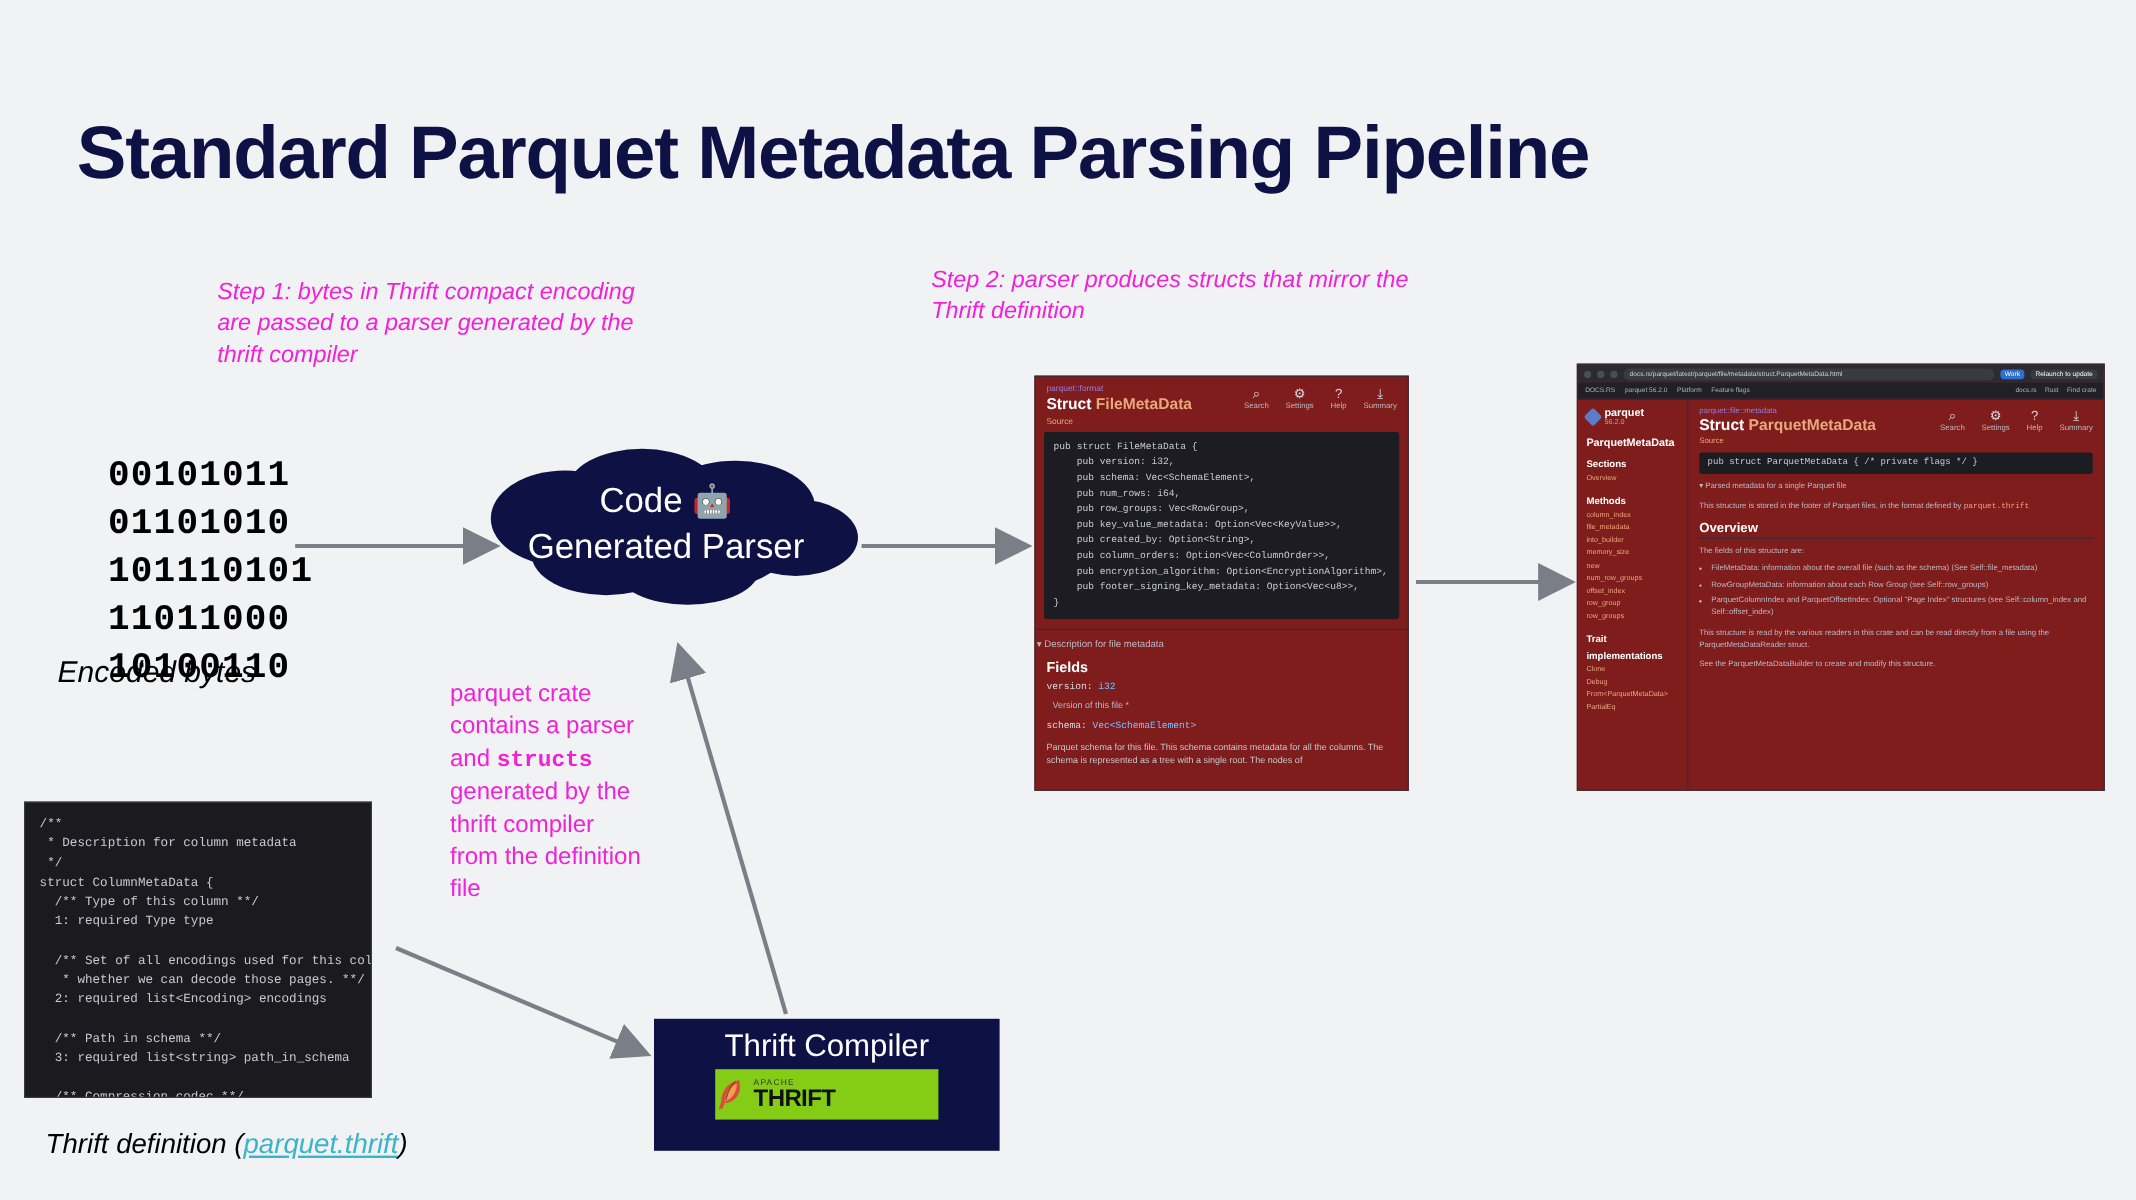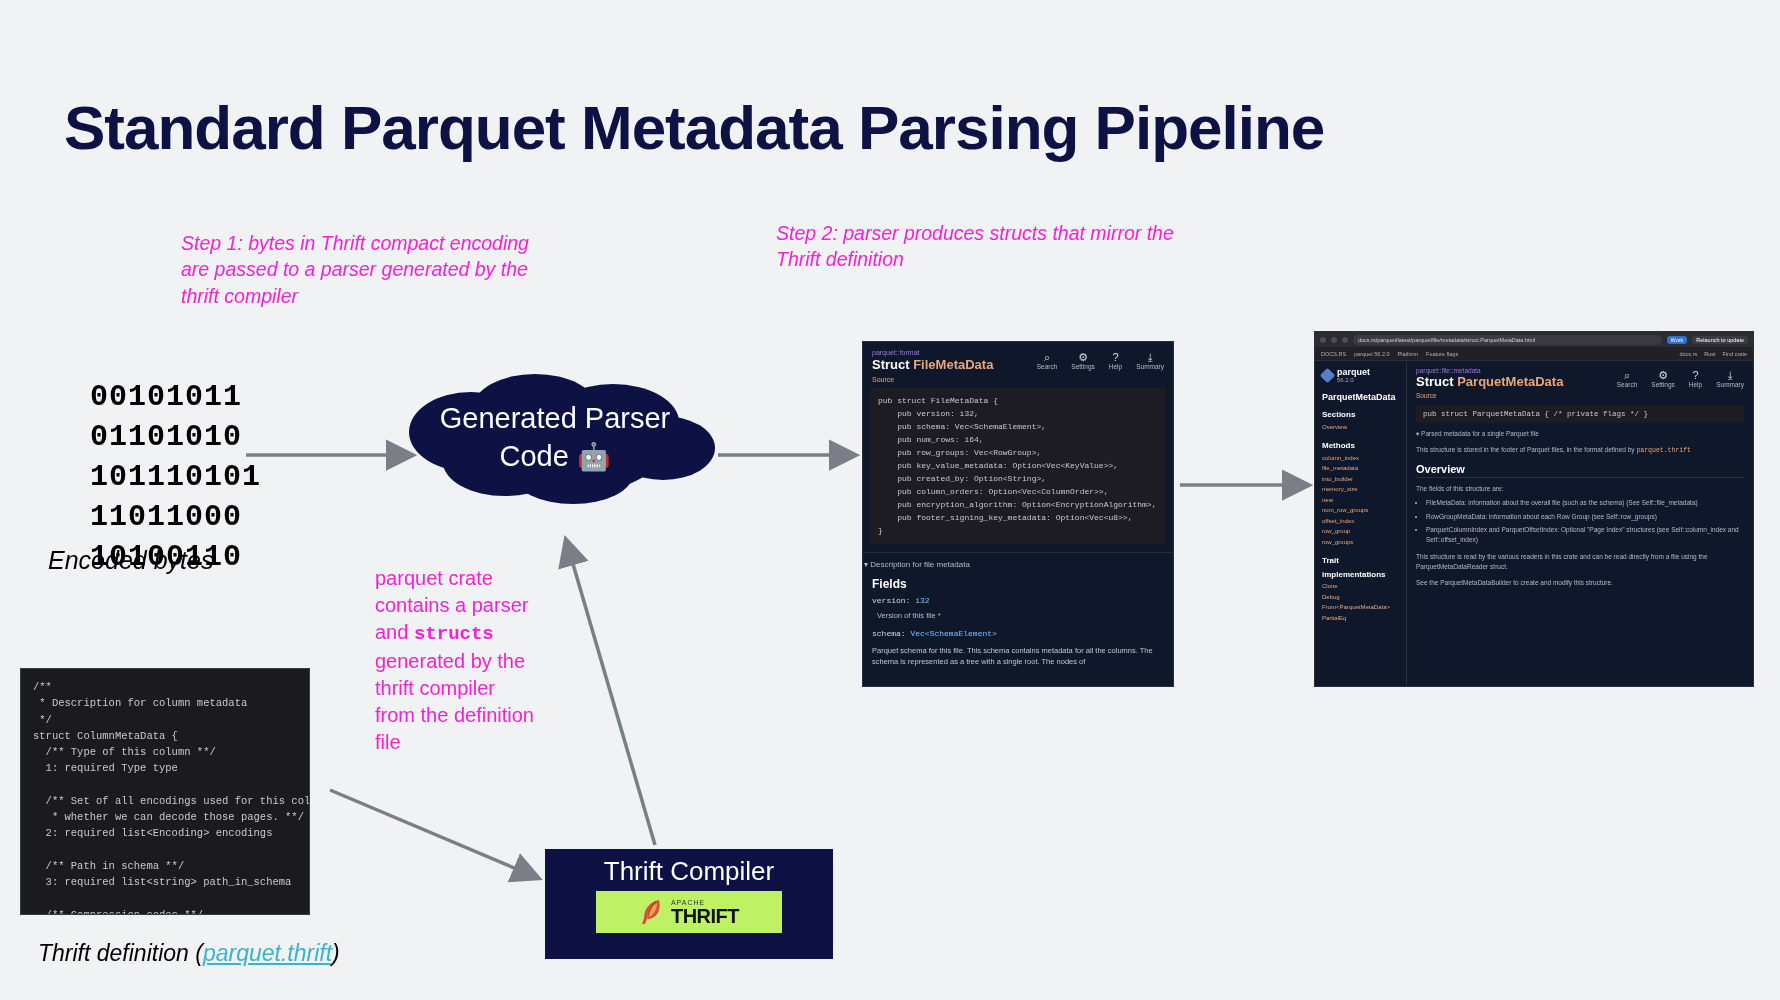--- a/index.html
+++ b/index.html
@@ -135,24 +135,23 @@
   }
   .thrift-box .tb-title {
     color: #fff;
     font-size: 26px;
     margin-top: 7px;
   }
   .thrift-logo {
     margin-top: 4px;
     width: 186px;
     height: 42px;
-    background: #bef264;
+    background: #84cc16;
     display: flex;
     align-items: center;
-    justify-content: center;
     gap: 6px;
   }
   .thrift-logo .feather {
     width: 26px; height: 28px;
     position: relative;
   }
   .thrift-logo .txt {
     display: flex; flex-direction: column; line-height: 1;
     align-items: flex-start;
   }
@@ -162,26 +161,25 @@
   .thrift-logo .txt .big {
     font-size: 20px; font-weight: bold; color: #111; letter-spacing: -0.5px;
   }
 
   
   .arrows { position: absolute; left:0; top:0; width:1780px; height:1000px; pointer-events:none; }
 
   
   .docs-card {
     position: absolute;
-    background: #0f172a;
+    background: #7f1d1d;
     border: 1px solid #2e2e36;
     overflow: hidden;
     color: #d7d7de;
     font-family: "Liberation Sans", sans-serif;
-    margin-top: 28px;
   }
   #docs-mid { left: 862px; top: 313px; width: 310px; height: 344px; }
   #docs-right { left: 1314px; top: 303px; width: 438px; height: 354px; }
 
   .dm-top {
     display: flex; align-items: flex-start; justify-content: space-between;
     padding: 7px 9px 4px 9px;
   }
   .dm-brand { font-size: 7px; color: #9b7be0; }
   .dm-title { font-size: 13px; font-weight: bold; color: #fff; margin-top: 1px; }
@@ -317,25 +315,25 @@
         <ellipse cx="86" cy="62" rx="62" ry="40"></ellipse>
         <ellipse cx="150" cy="38" rx="62" ry="34"></ellipse>
         <ellipse cx="228" cy="52" rx="66" ry="38"></ellipse>
         <ellipse cx="278" cy="78" rx="52" ry="32"></ellipse>
         <ellipse cx="190" cy="80" rx="86" ry="44"></ellipse>
         <ellipse cx="120" cy="92" rx="62" ry="34"></ellipse>
         <ellipse cx="188" cy="104" rx="60" ry="30"></ellipse>
       </g>
     </svg>
     <div class="cloud-label">
-      <div>Generated Parser</div>
       <div>
         <span>Code</span>
         <span class="emoji">🤖</span>
       </div>
+      <div>Generated Parser</div>
     </div>
   </div>
 
   <div id="parquet-crate-note">
     <span>parquet crate contains a parser and </span><span class="mono">structs</span><span> generated by the thrift compiler from the definition file</span>
   </div>
 
   <div class="code-card">/**
  * Description for column metadata
  */

